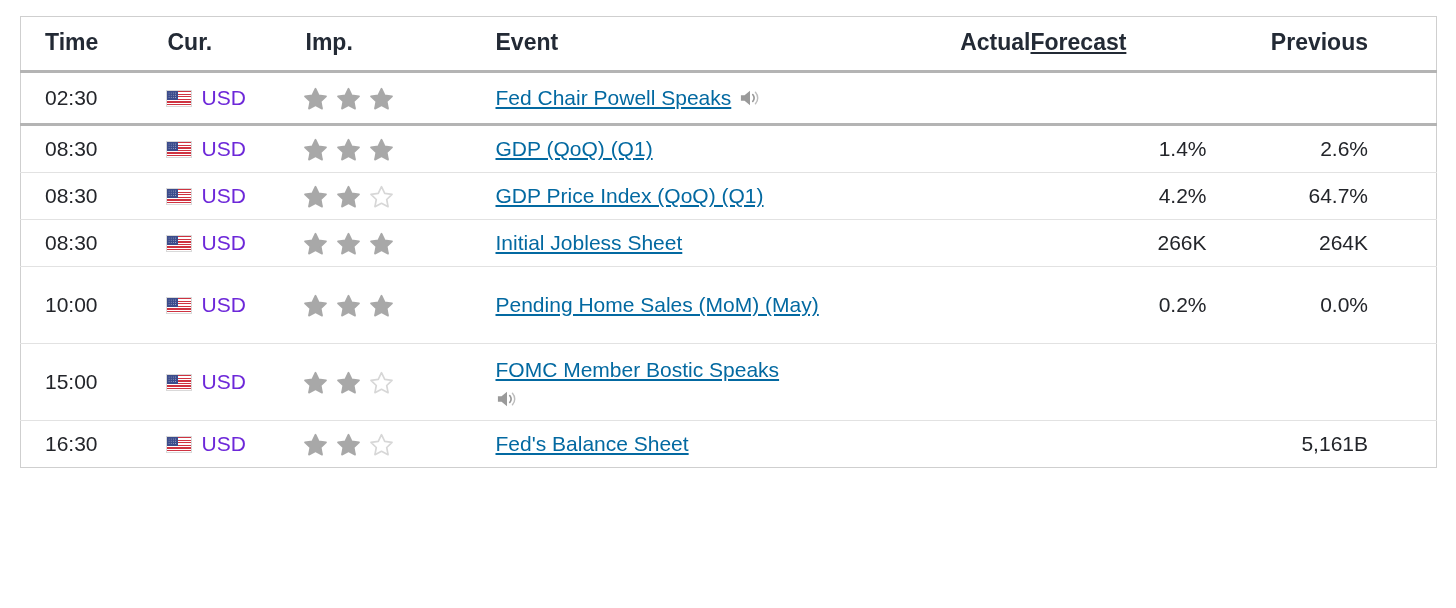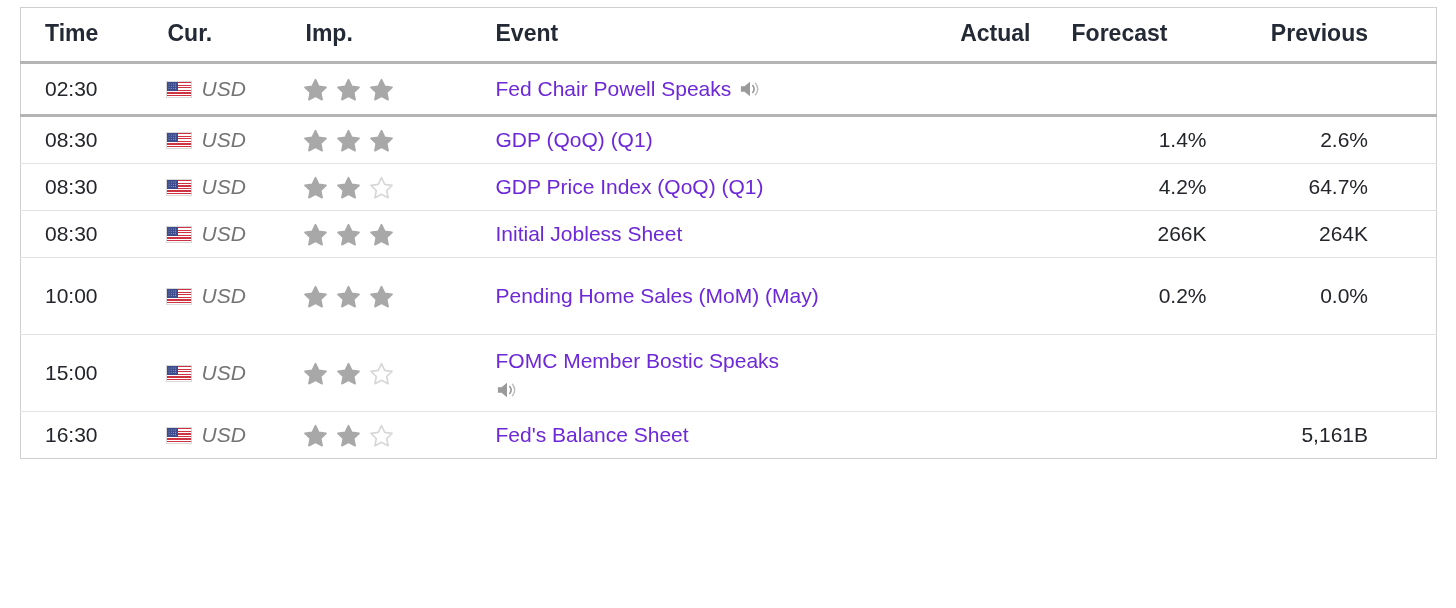--- a/index.html
+++ b/index.html
@@ -11,21 +11,21 @@
     width: 1456px;
     height: 608px;
     overflow: hidden;
     font-family: "Liberation Sans", sans-serif;
     color: #232526;
   }
 
   .calendar-wrap {
     position: absolute;
     left: 20px;
-    top: 7px;
+    top: 16px;
     width: 1416px;
   }
 
   table.econ-calendar {
     width: 1416px;
     border-collapse: collapse;
     table-layout: fixed;
     background: #ffffff;
     border-left: 1px solid #cfcfcf;
     border-right: 1px solid #cfcfcf;
@@ -49,21 +49,21 @@
     border-top: 1px solid #cfcfcf;
     border-bottom: 3px solid #b4b4b4;
     background: #ffffff;
     white-space: nowrap;
   }
   th.h-time     { text-align: left;  padding-left: 24px; }
   th.h-cur      { text-align: left;  padding-left: 22px; }
   th.h-imp      { text-align: left;  padding-left: 15px; }
   th.h-event    { text-align: left;  padding-left: 20px; }
   th.h-actual   { text-align: right; padding-right: 0px; }
-  th.h-forecast { text-align: center; padding-right: 12px; }
+  th.h-forecast { text-align: left; padding-right: 12px; text-decoration: underline; }
   th.h-previous { text-align: right; padding-right: 68px; }
 
   
   tr.date-row td {
     background: #f4f4f4;
     text-align: center;
     font-size: 21px;
     font-weight: bold;
     color: #2a3440;
     padding: 12px 0 13px 0;
@@ -144,21 +144,21 @@
     background: #3c4c8c;
   }
   .flag-icon .canton::after {
     content: "";
     position: absolute;
     inset: 1px;
     background-image:
       radial-gradient(circle, #ffffff 0.45px, transparent 0.5px);
     background-size: 2.1px 2.1px;
   }
-  .cur-label { font-size: 21px; color: #737373; font-style: italic; }
+  .cur-label { font-size: 21px; color: #6d28d9; }
 
   
   .stars { display: inline-block; white-space: nowrap; }
   .star {
     display: inline-block;
     width: 25px;
     height: 25px;
     margin-right: 8px;
     vertical-align: middle;
   }
@@ -172,21 +172,21 @@
     vertical-align: -3px;
     margin-left: 8px;
   }
   .speaker-icon.wrapped {
     margin-left: 0;
     display: block;
     margin-top: 4px;
   }
   .speaker-icon svg { display: block; width: 22px; height: 20px; }
 
-  .event-text { color: #6d28d9; }
+  .event-text { color: #0369a1; text-decoration: underline; }
 </style>
 </head>
 <body>
 
 <div class="calendar-wrap">
   <table class="econ-calendar">
     <colgroup>
       <col class="c-time">
         <col class="c-cur">
         <col class="c-imp">

